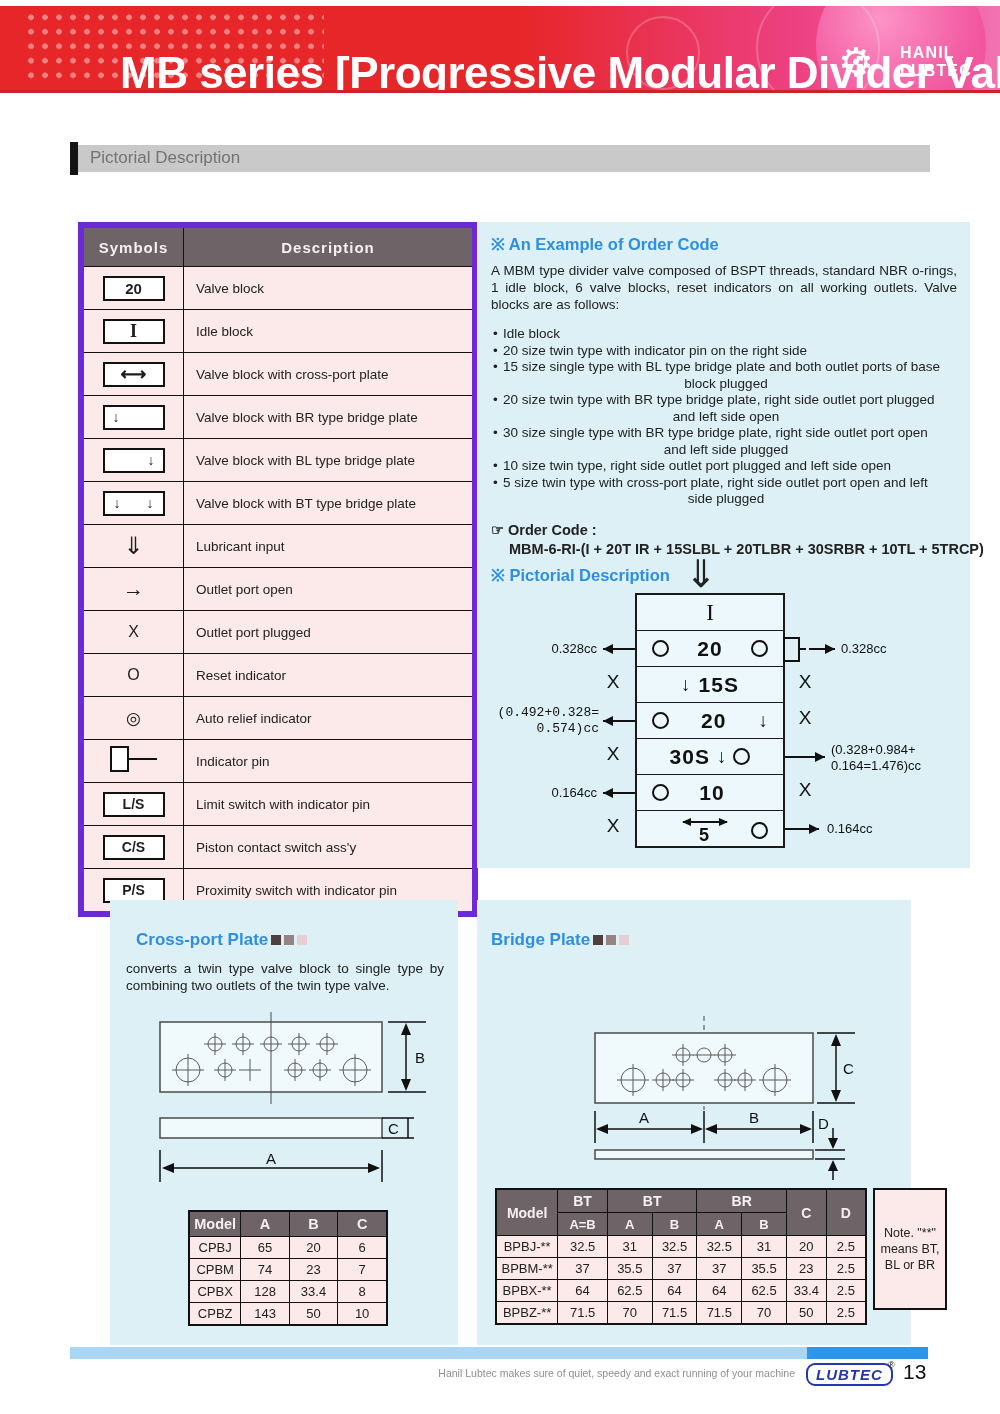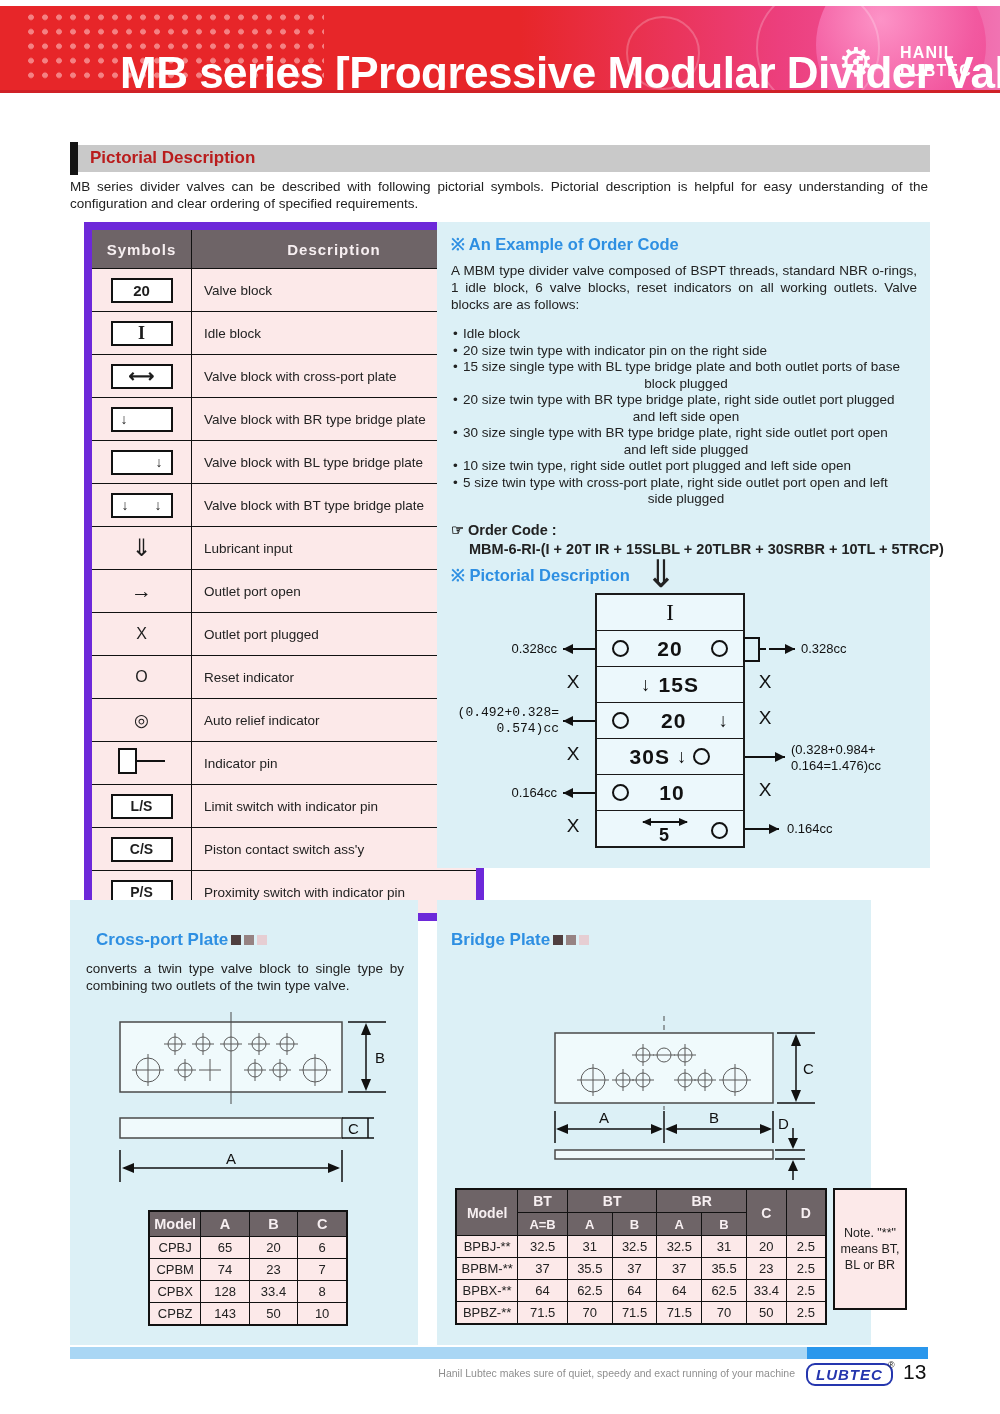--- a/index.html
+++ b/index.html
@@ -18,44 +18,44 @@
   .banner-ring{position:absolute;border:2px solid rgba(255,255,255,.22);border-radius:50%;}
   .banner-title{position:absolute;left:120px;top:42px;font-size:44px;font-weight:bold;color:#fff;
           letter-spacing:-.5px;white-space:nowrap;}
   .banner-logo{position:absolute;right:28px;top:36px;display:flex;align-items:center;gap:6px;color:#fff;}
   .banner-logo .gear{font-size:40px;line-height:40px;}
   .banner-logo .lg-text{font-size:16px;font-weight:bold;letter-spacing:1.2px;line-height:18px;margin-left:20px;}
 
   
   .sec-bar{position:absolute;left:70px;top:145px;width:860px;height:27px;background:#c9c9c9;}
   .sec-tab{position:absolute;left:70px;top:142px;width:8px;height:33px;background:#141414;}
-  .sec-title{position:absolute;left:90px;top:148px;font-size:17px;font-weight:bold;color:#b91c1c;}
+  .sec-title{position:absolute;left:90px;top:148px;font-size:17px;font-weight:normal;color:#737373;}
   .intro{position:absolute;left:70px;top:178px;width:858px;font-size:13.5px;line-height:17px;
          text-align:justify;color:#222;}
 
   
   table{border-collapse:collapse;}
-  .sym-table{position:absolute;left:84px;top:222px;width:400px;border:8px solid #6d28d9;}
+  .sym-table{position:absolute;left:78px;top:222px;width:400px;border:6px solid #6d28d9;}
   .sym-table th{background:#6e6467;color:#f7eff1;font-size:15px;font-weight:bold;height:36px;
          letter-spacing:1px;border:1px solid #111;}
   .sym-table td{background:#fce9e9;border:1px solid #111;height:40px;}
   .sym-table td.sym{width:97px;text-align:center;}
   .sym-table td.desc{padding-left:12px;font-size:13.5px;color:#222;}
   .symbox{display:inline-flex;align-items:center;justify-content:center;width:62px;height:25px;
          border:2px solid #111;background:#fff;font-size:15px;font-weight:bold;box-sizing:border-box;}
   .symbox.left{justify-content:flex-start;padding-left:8px;}
   .symbox.right{justify-content:flex-end;padding-right:8px;}
   .symbox.both{justify-content:space-between;padding:0 9px;}
   .glyph{font-size:19px;font-weight:bold;}
   .pinrow{display:inline-flex;align-items:center;}
   .pinbox{width:15px;height:22px;border:2px solid #111;background:#fff;}
   .pinline{width:28px;height:2px;background:#111;}
 
   
-  .panel{position:absolute;background:#dcf0f6;}
+  .panel{position:absolute;background:#dcf0f6;margin-left:40px;}
   #order-panel{left:437px;top:222px;width:493px;height:646px;}
   #cross-panel{left:70px;top:900px;width:348px;height:445px;}
   #bridge-panel{left:437px;top:900px;width:434px;height:445px;}
 
   .blue-h{position:absolute;font-size:16.5px;font-weight:bold;color:#2e8fe2;white-space:nowrap;}
   .body-text{position:absolute;font-size:13.5px;line-height:17px;text-align:justify;color:#222;}
   .sq{display:inline-block;width:10px;height:10px;margin-left:3px;vertical-align:baseline;}
   .sq1{background:#4f3f3f;} .sq2{background:#968383;} .sq3{background:#e6ced3;}
 
   
@@ -133,21 +133,20 @@
       <span class="lg-text">
         <span>HANIL</span><br>
         <span>LUBTEC</span>
       </span>
     </div>
   </div>
 
   <div class="sec-bar"></div>
   <div class="sec-tab"></div>
   <div class="sec-title">Pictorial Description</div>
-  <div class="intro">MB series divider valves can be described with following pictorial symbols. Pictorial description is helpful for easy understanding of the configuration and clear ordering of specified requirements.</div>
 
   <table class="sym-table">
     <tbody>
         <tr>
       <th>Symbols</th>
       <th>Description</th>
     </tr>
     <tr>
       <td class="sym"><span class="symbox">20</span></td>
       <td class="desc">Valve block</td>

